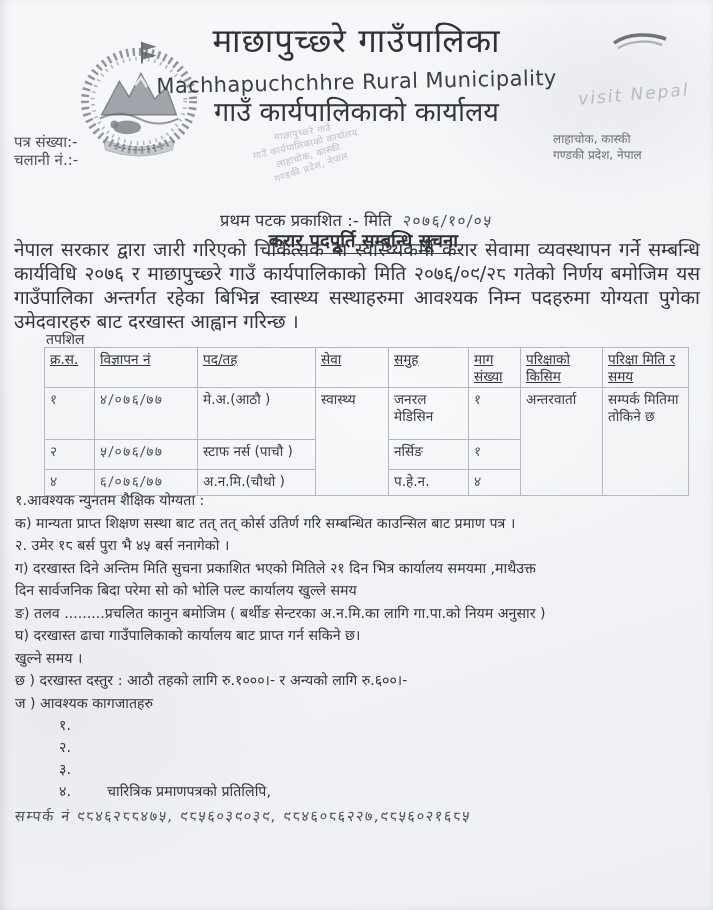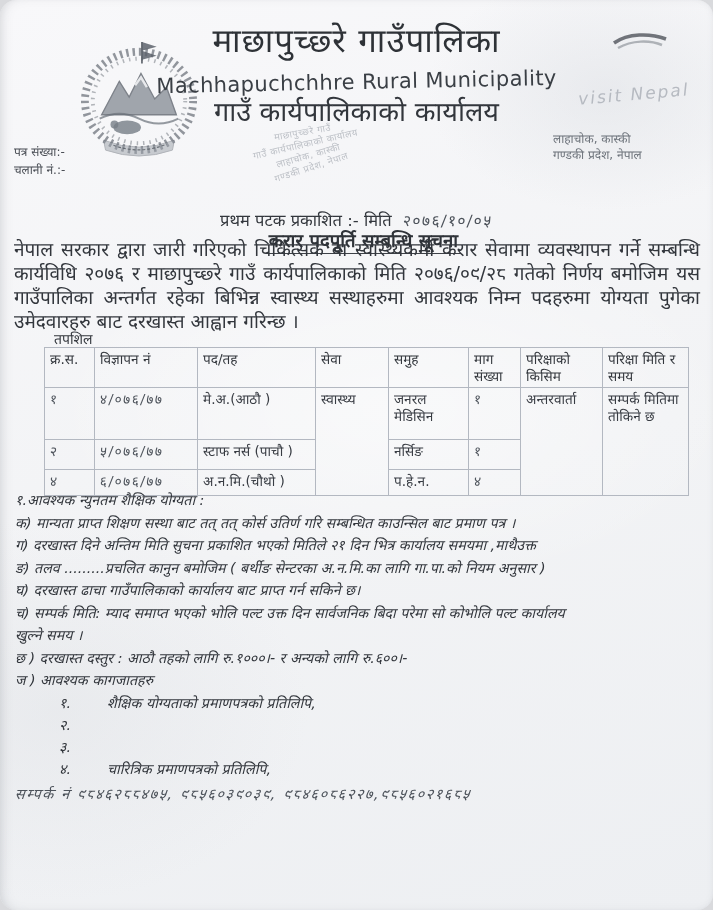--- a/index.html
+++ b/index.html
@@ -13,51 +13,50 @@
     width:713px;height:910px;
     margin:0 auto;
     overflow:hidden;
     color:#33373d;
     background:
       radial-gradient(ellipse 300px 200px at 85% 10%, rgba(208,212,218,.35), transparent 60%),
       radial-gradient(ellipse 420px 320px at 8% 78%, rgba(213,216,221,.30), transparent 60%),
       radial-gradient(ellipse 500px 260px at 55% 45%, rgba(255,255,255,.5), transparent 70%),
       linear-gradient(163deg,#f8f8fa 0%,#f2f3f5 55%,#edeff2 100%);
     box-shadow:inset 6px 0 14px -8px rgba(120,124,132,.45), inset -4px 0 10px -8px rgba(120,124,132,.3);
-    border-radius:16px;
   }
   .abs{position:absolute;}
   
   .emblem{left:80px;top:33px;width:118px;height:128px;}
   .titles{left:0;right:0;top:22px;text-align:center;}
   .t1{font-size:33px;line-height:38px;color:#2e3237;font-weight:500;letter-spacing:1px;}
   .t2{font-size:21px;line-height:26px;color:#3a3f45;margin-top:9px;transform:rotate(-1.2deg);letter-spacing:.4px;}
   .t3{font-size:27px;line-height:32px;color:#32363c;margin-top:1px;font-weight:500;}
   .watermark{left:578px;top:84px;font-size:17px;font-style:italic;color:#b6bac1;transform:rotate(-5deg);letter-spacing:2px;white-space:nowrap;}
   .addr{left:553px;top:131px;font-size:12px;line-height:16px;color:#6d737b;}
   .stamp{left:232px;top:126px;width:150px;text-align:center;transform:rotate(-14deg);color:#969ca5;opacity:.6;font-size:9.5px;line-height:12px;letter-spacing:.5px;}
   .smudge{left:610px;top:27px;width:62px;height:28px;}
-  .meta{left:14px;top:144px;font-size:12px;line-height:17.5px;color:#4b4f56;}
+  .meta{left:14px;top:134px;font-size:15px;line-height:17.5px;color:#4b4f56;}
   
   .heading-wrap{left:14px;right:0;top:181px;text-align:center;margin-top:46px;}
   .heading{display:inline-block;font-size:18.5px;font-weight:600;color:#2f3339;border-bottom:1.8px solid #3d4147;padding:0 3px 1px;}
   .pub{left:0;right:0;top:208px;text-align:center;font-size:16.5px;color:#33373d;}
   .hand{color:#4c525a;letter-spacing:1.5px;display:inline-block;transform:skewX(-5deg);}
   .pub .hand{font-size:15.5px;margin-left:6px;}
   
   .body-par{left:14px;top:237px;width:686px;font-size:19px;line-height:24px;text-align:justify;color:#32363c;}
   
-  .tapsil{left:46px;top:329px;font-size:14px;color:#33373d;margin-left:8px;}
+  .tapsil{left:46px;top:329px;font-size:14px;color:#33373d;}
   table.vac{left:44px;top:347px;position:absolute;border-collapse:collapse;table-layout:fixed;width:644px;font-size:13.6px;color:#383c43;}
   table.vac th,table.vac td{border:1px solid #b3b8c1;font-weight:400;text-align:left;vertical-align:top;padding:3px 5px 2px;line-height:17px;}
-  table.vac th{color:#33373d;}
+  table.vac th{color:#33373d;text-decoration:underline;}
   tr.hr{height:40px;} tr.r1{height:52px;} tr.r2{height:30px;} tr.r3{height:26px;}
   td.c{padding-left:12px;}
   
-  .flow{left:15px;top:489px;width:686px;font-size:14.2px;line-height:22px;color:#32363c;font-style:italic;}
+  .flow{left:15px;top:489px;width:686px;font-size:14.2px;line-height:22px;color:#32363c;}
   .flow .line{margin-bottom:.5px;}
   .split{display:flex;}
   .doc-item{display:flex;}
   .doc-item .num{width:48px;margin-left:44px;flex:none;}
   .contact{margin-top:3px;font-size:14.6px;}
 </style>
 </head>
 <body>
 
 <div class="page">
@@ -164,37 +163,34 @@
       <td>अ.न.मि.(चौथो )</td>
       <td>प.हे.न.</td>
       <td class="c"><span class="hand">४</span></td>
     </tr>
   </tbody>
     </table>
 
   <div class="abs flow">
     <div class="line">१.आवश्यक न्युनतम शैक्षिक योग्यता :</div>
     <div class="line">क) मान्यता प्राप्त शिक्षण सस्था बाट तत् तत् कोर्स उतिर्ण गरि सम्बन्धित काउन्सिल बाट प्रमाण पत्र ।</div>
+    <div class="line">२. उमेर १८ बर्स पुरा भै ४५ बर्स ननागेको ।</div>
     <div class="line split">
       <span>ग) दरखास्त दिने अन्तिम मिति सुचना प्रकाशित भएको मितिले २१ दिन भित्र कार्यालय समयमा ,माथै</span>
       <span>उक्त</span>
     </div>
+    <div class="line">दिन सार्वजनिक बिदा परेमा सो को भोलि पल्ट कार्यालय खुल्ले समय</div>
     <div class="line">ङ) तलव .........प्रचलित कानुन बमोजिम ( बर्थीङ सेन्टरका अ.न.मि.का लागि गा.पा.को नियम अनुसार )</div>
     <div class="line">घ) दरखास्त ढाचा गाउँपालिकाको कार्यालय बाट प्राप्त गर्न सकिने छ।</div>
-    <div class="line split">
-      <span>च) सम्पर्क मिति: म्याद समाप्त भएको भोलि पल्ट उक्त दिन सार्वजनिक बिदा परेमा सो को</span>
-      <span>भोलि पल्ट कार्यालय</span>
-    </div>
     <div class="line">खुल्ने समय ।</div>
     <div class="line">छ ) दरखास्त दस्तुर : आठौ तहको लागि रु.१०००।- र अन्यको लागि रु.६००।-</div>
     <div class="line">ज ) आवश्यक कागजातहरु</div>
 
     <div class="doc-item">
       <span class="num">१.</span>
-      <span>शैक्षिक योग्यताको प्रमाणपत्रको प्रतिलिपि,</span>
     </div>
     <div class="doc-item">
       <span class="num">२.</span>
     </div>
     <div class="doc-item">
       <span class="num">३.</span>
     </div>
     <div class="doc-item">
       <span class="num">४.</span>
       <span>चारित्रिक प्रमाणपत्रको प्रतिलिपि,</span>

